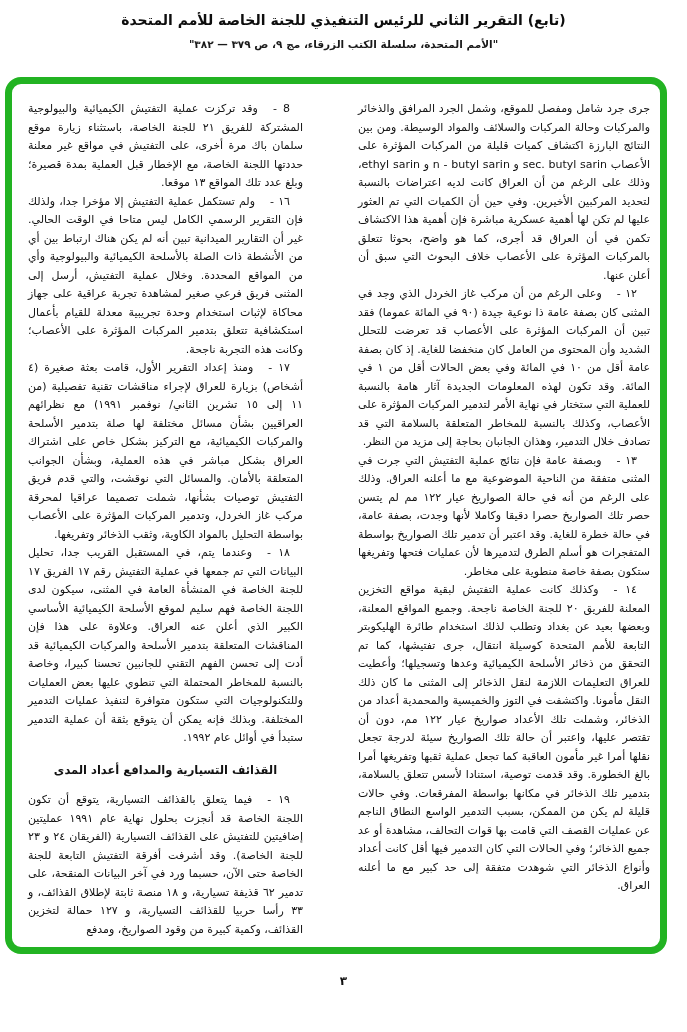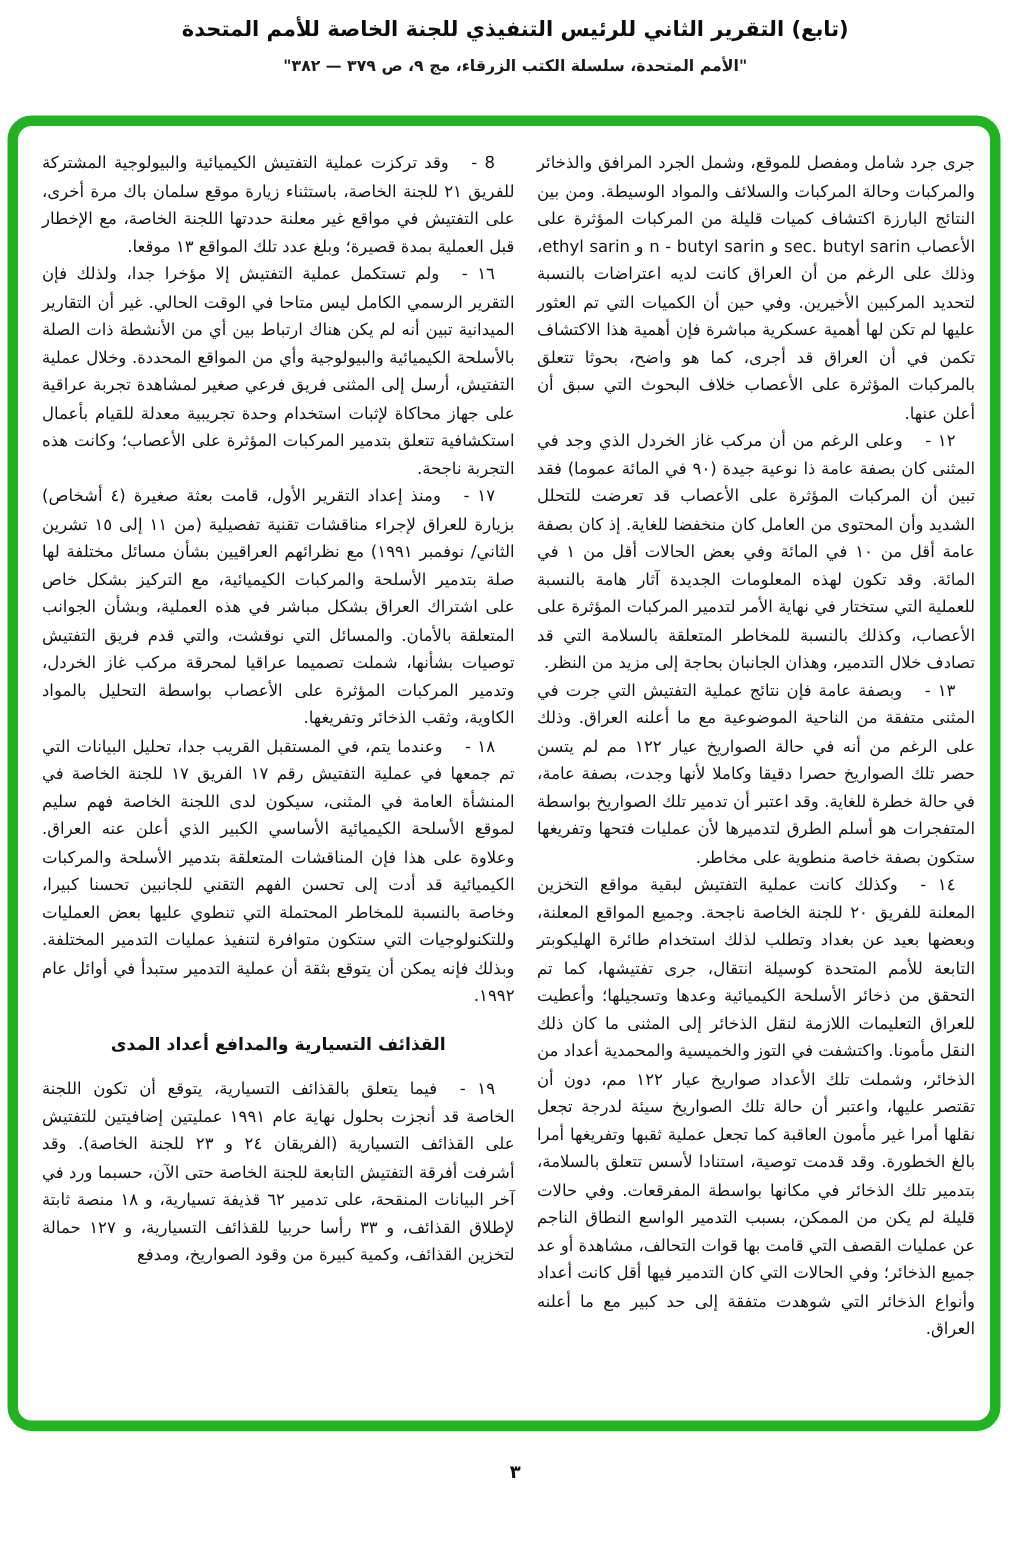--- a/index.html
+++ b/index.html
@@ -19,21 +19,21 @@
     background:#fff;overflow:hidden;
   }
   .columns{
     display:flex;direction:rtl;gap:15px;
     padding:16px 10px 0 16px;box-sizing:border-box;height:100%;
   }
   .col{
     text-align:justify;text-justify:inter-word;
     font-size:11px;line-height:18.5px;color:#121212;
   }
-  .col-first{flex:0 0 292px;}
+  .col-first{flex:0 0 292px;margin-left:40px;}
   .col-second{flex:1;}
   .para{margin:0;}
   .para.numbered{text-indent:13px;}
   .pnum{margin-left:15px;white-space:nowrap;}
   .subhead{
     text-align:center;font-size:11.5px;font-weight:bold;
     margin:13px 0 12px 0;text-indent:0;
   }
   .page-number{
     position:absolute;top:974px;left:0;right:0;

